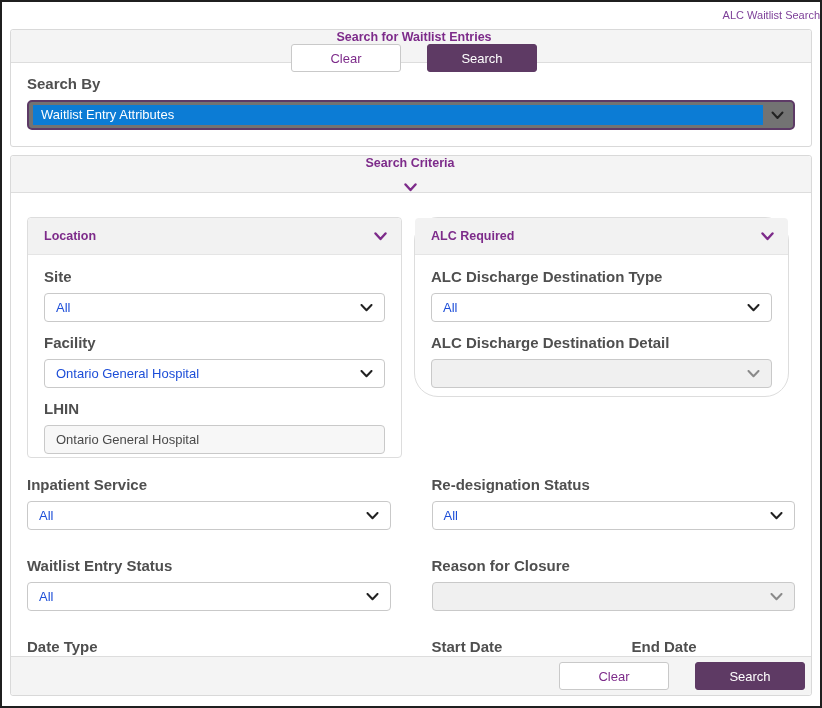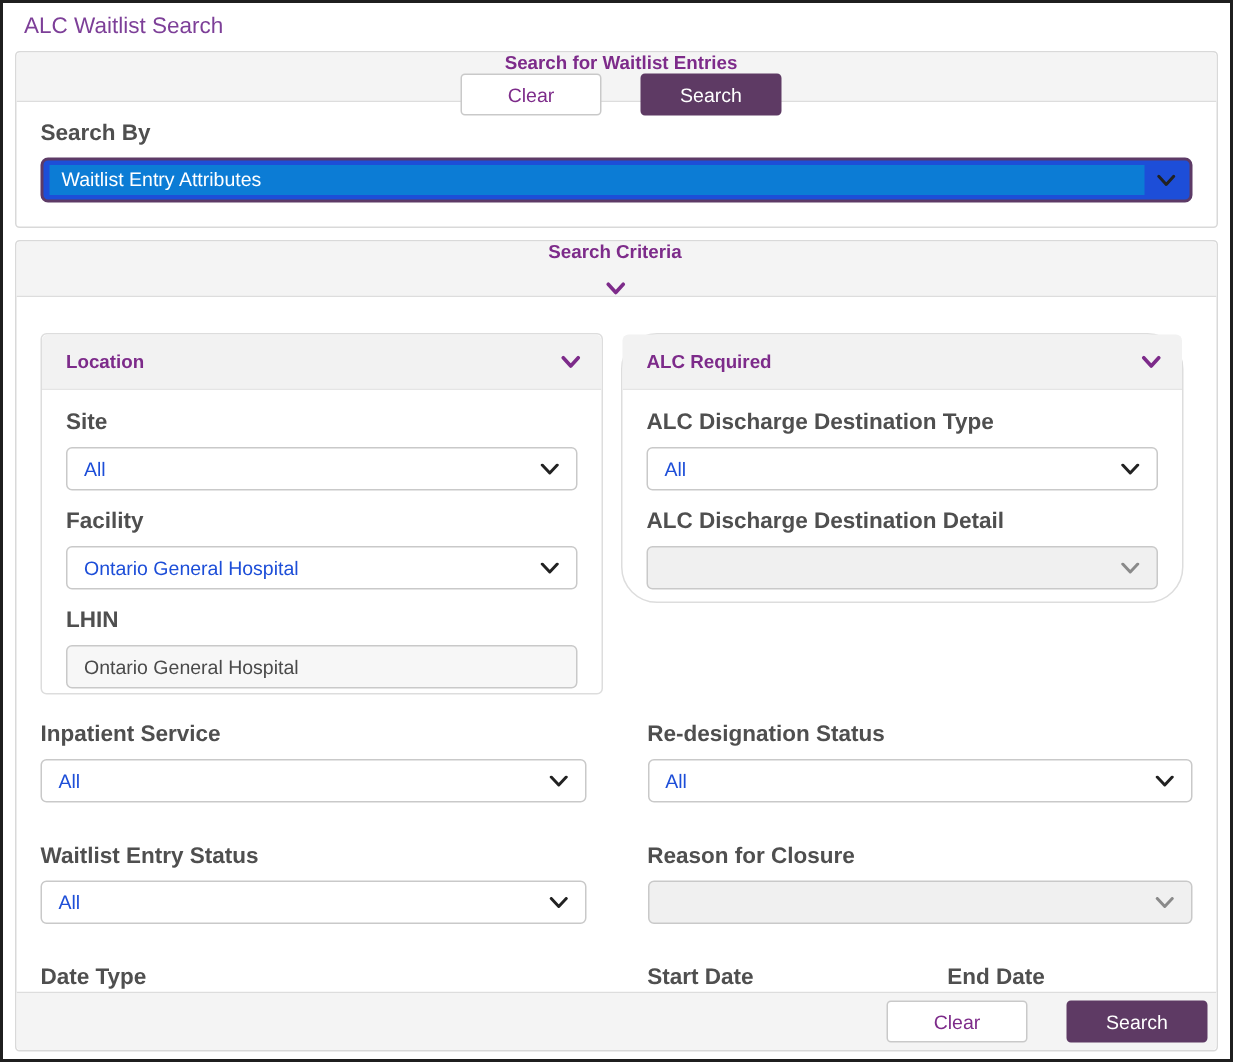--- a/index.html
+++ b/index.html
@@ -8,23 +8,24 @@
 
   .screen {
     width: 822px; height: 708px;
     background: #fff;
     border: 2px solid #1f1f1f;
     overflow: hidden;
     position: relative;
   }
 
   .page-title {
-    font-size: 15px;
+    font-size: 11px;
     color: #7d3f98;
     padding: 7px 0 8px 14px;
+    text-align: right;
   }
 
   .card {
     margin: 0 8px;
     border: 1px solid #d9d9d9;
     border-radius: 3px;
     background: #fff;
   }
   .card1 { height: 118px; margin-bottom: 8px; }
 
@@ -37,41 +38,41 @@
     padding: 0 6px 0 12px;
     flex-direction: column;
   }
   .card-header.tall { height: 37px; padding-right: 14px; }
   .card-header-title {
     font-size: 12.5px; font-weight: bold; color: #7d2b8a;
   }
   .header-buttons { display: flex; gap: 26px; }
 
   .btn {
-    width: 94px; height: 28px;
+    width: 110px; height: 28px;
     border-radius: 3px;
     font-size: 13px;
     font-family: "Liberation Sans", sans-serif;
     cursor: pointer;
   }
   .btn-secondary { background: #fff; border: 1px solid #c9c9c9; color: #7d2b8a; }
   .btn-primary  { background: #5e3a64; border: 1px solid #5e3a64; color: #fff; }
 
   .card1-body { padding: 12px 16px 0 16px; }
 
   .field-label {
     font-size: 15px; font-weight: bold; color: #4f4f4f;
     margin-bottom: 8px;
   }
 
   .sb-select {
     height: 30px;
     border: 2px solid #5d3a66;
     border-radius: 5px;
-    background: #1d4ed8;
+    background: #737373;
     display: flex; align-items: center;
     padding: 0 30px 0 4px;
     position: relative;
     cursor: pointer;
   }
   .sb-highlight {
     flex: 1;
     background: #0c7cd5;
     color: #fff;
     font-size: 13px;

